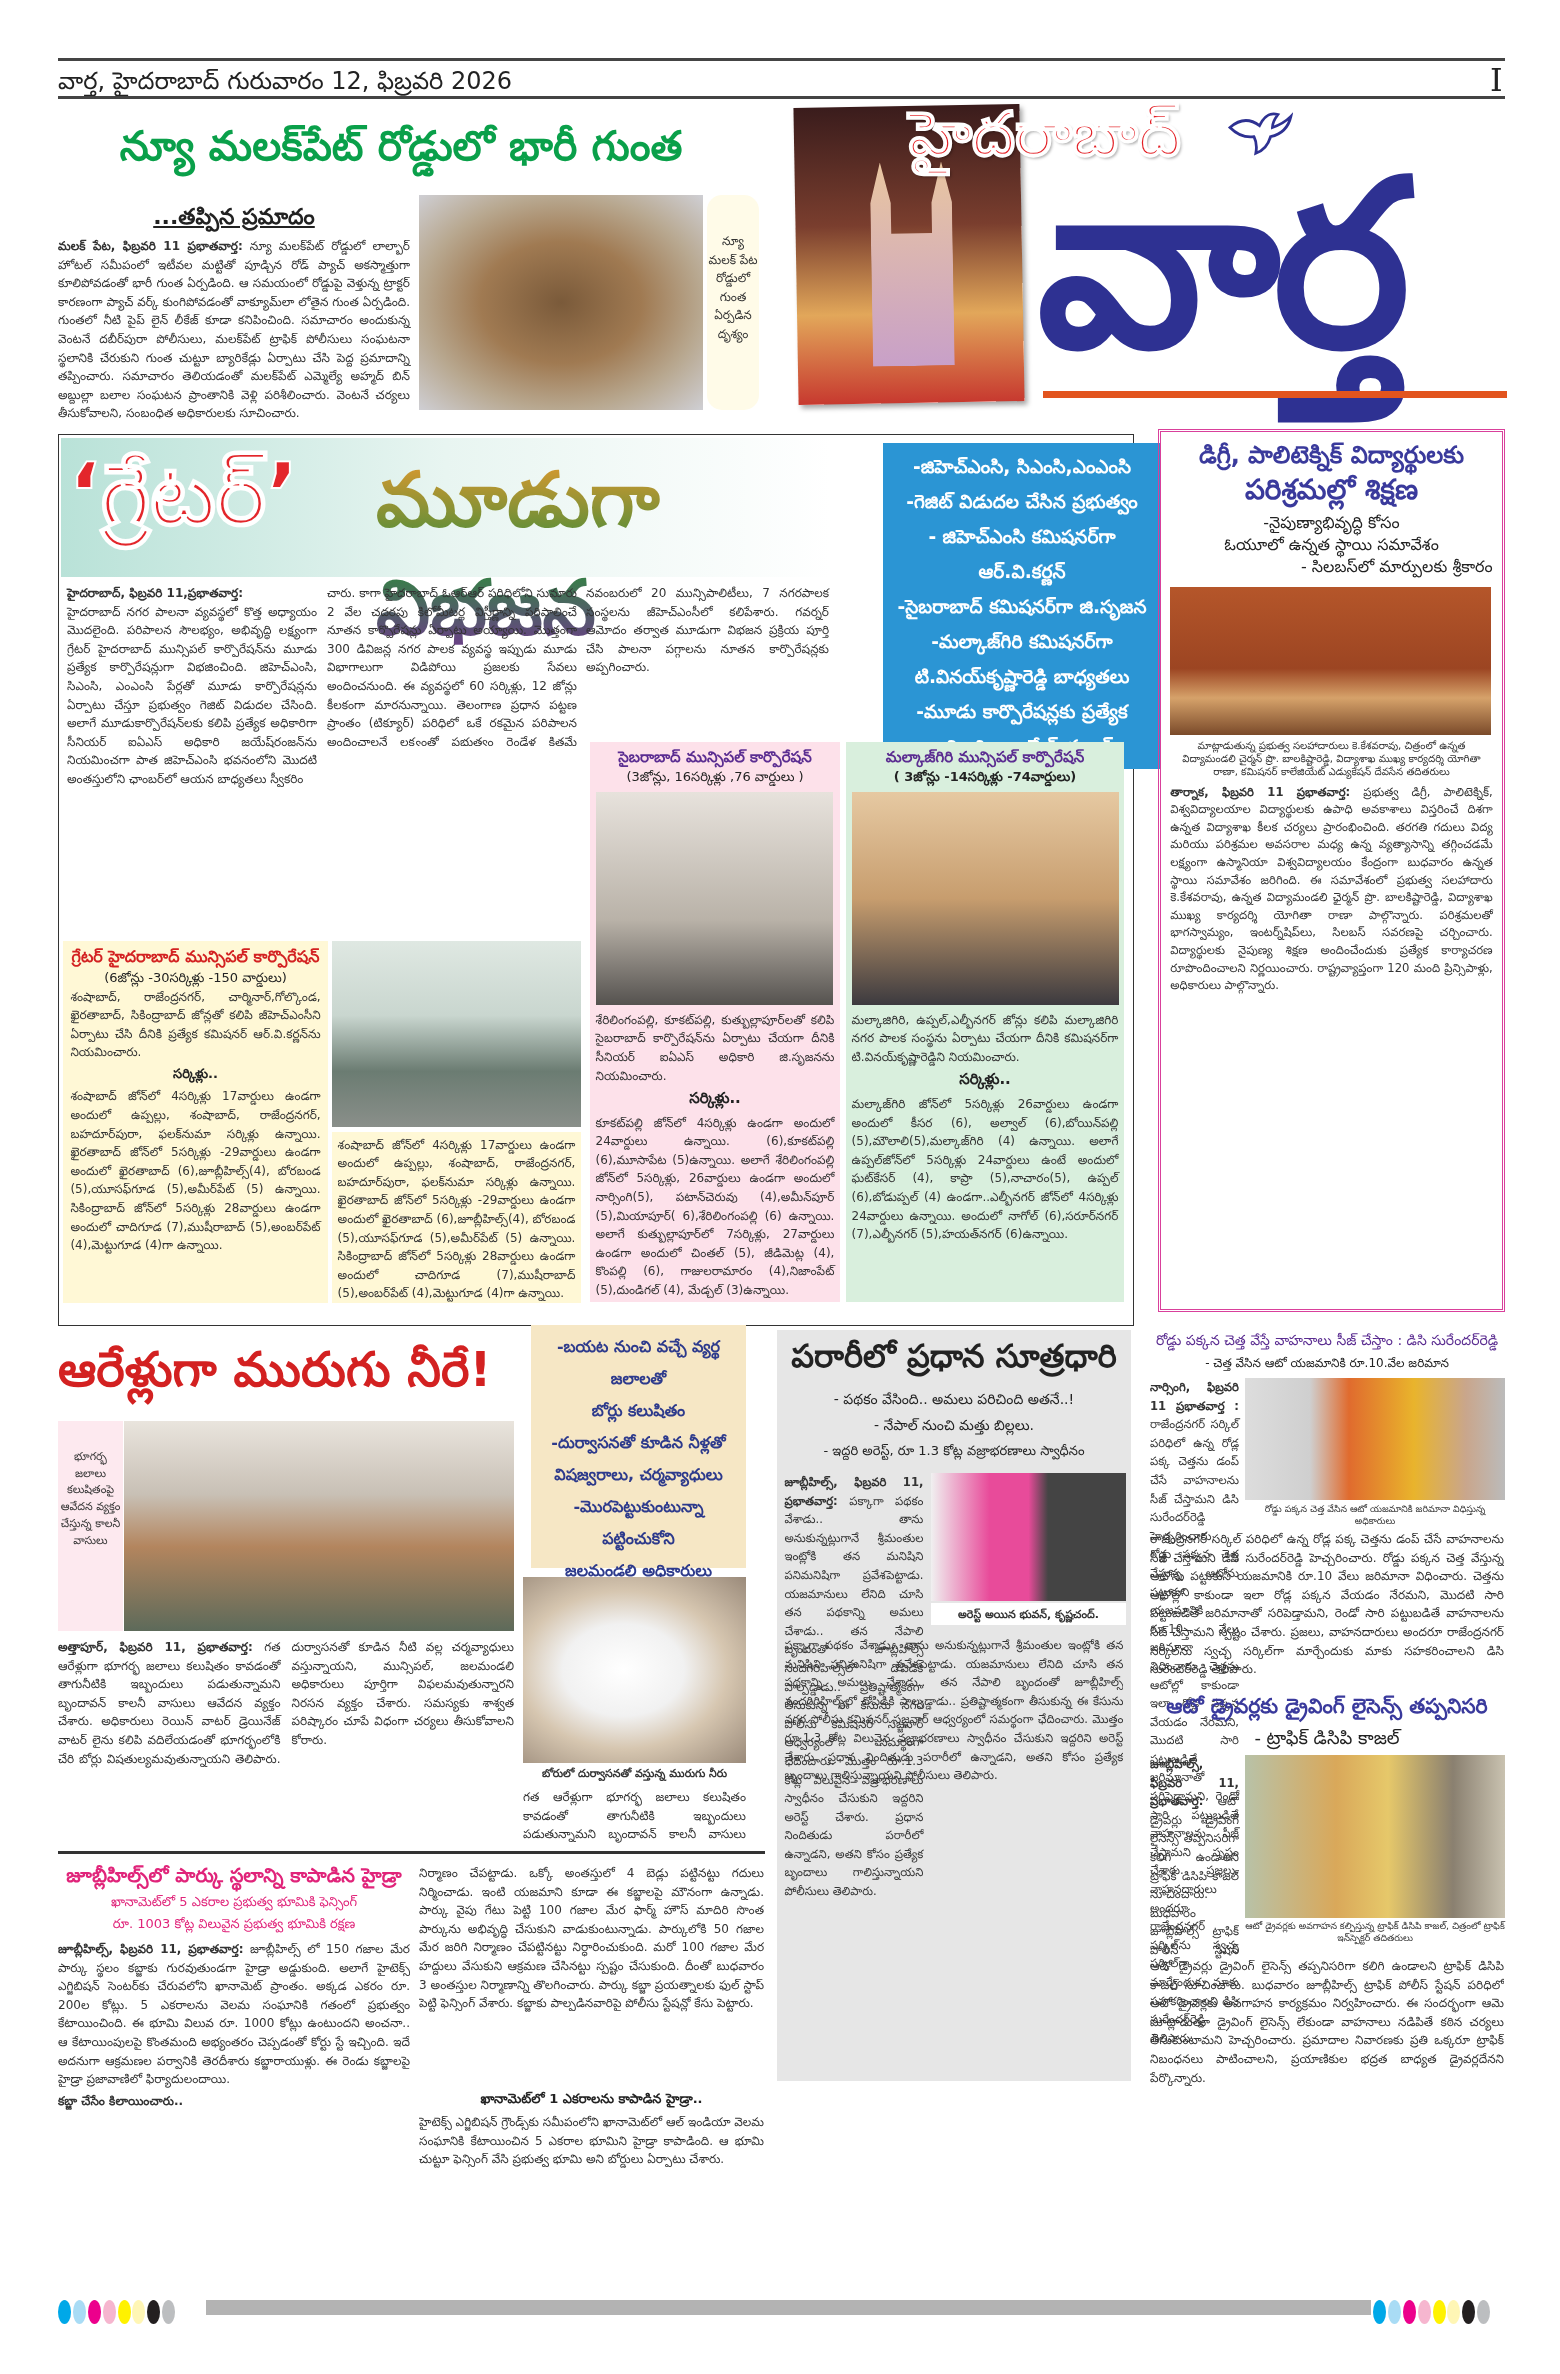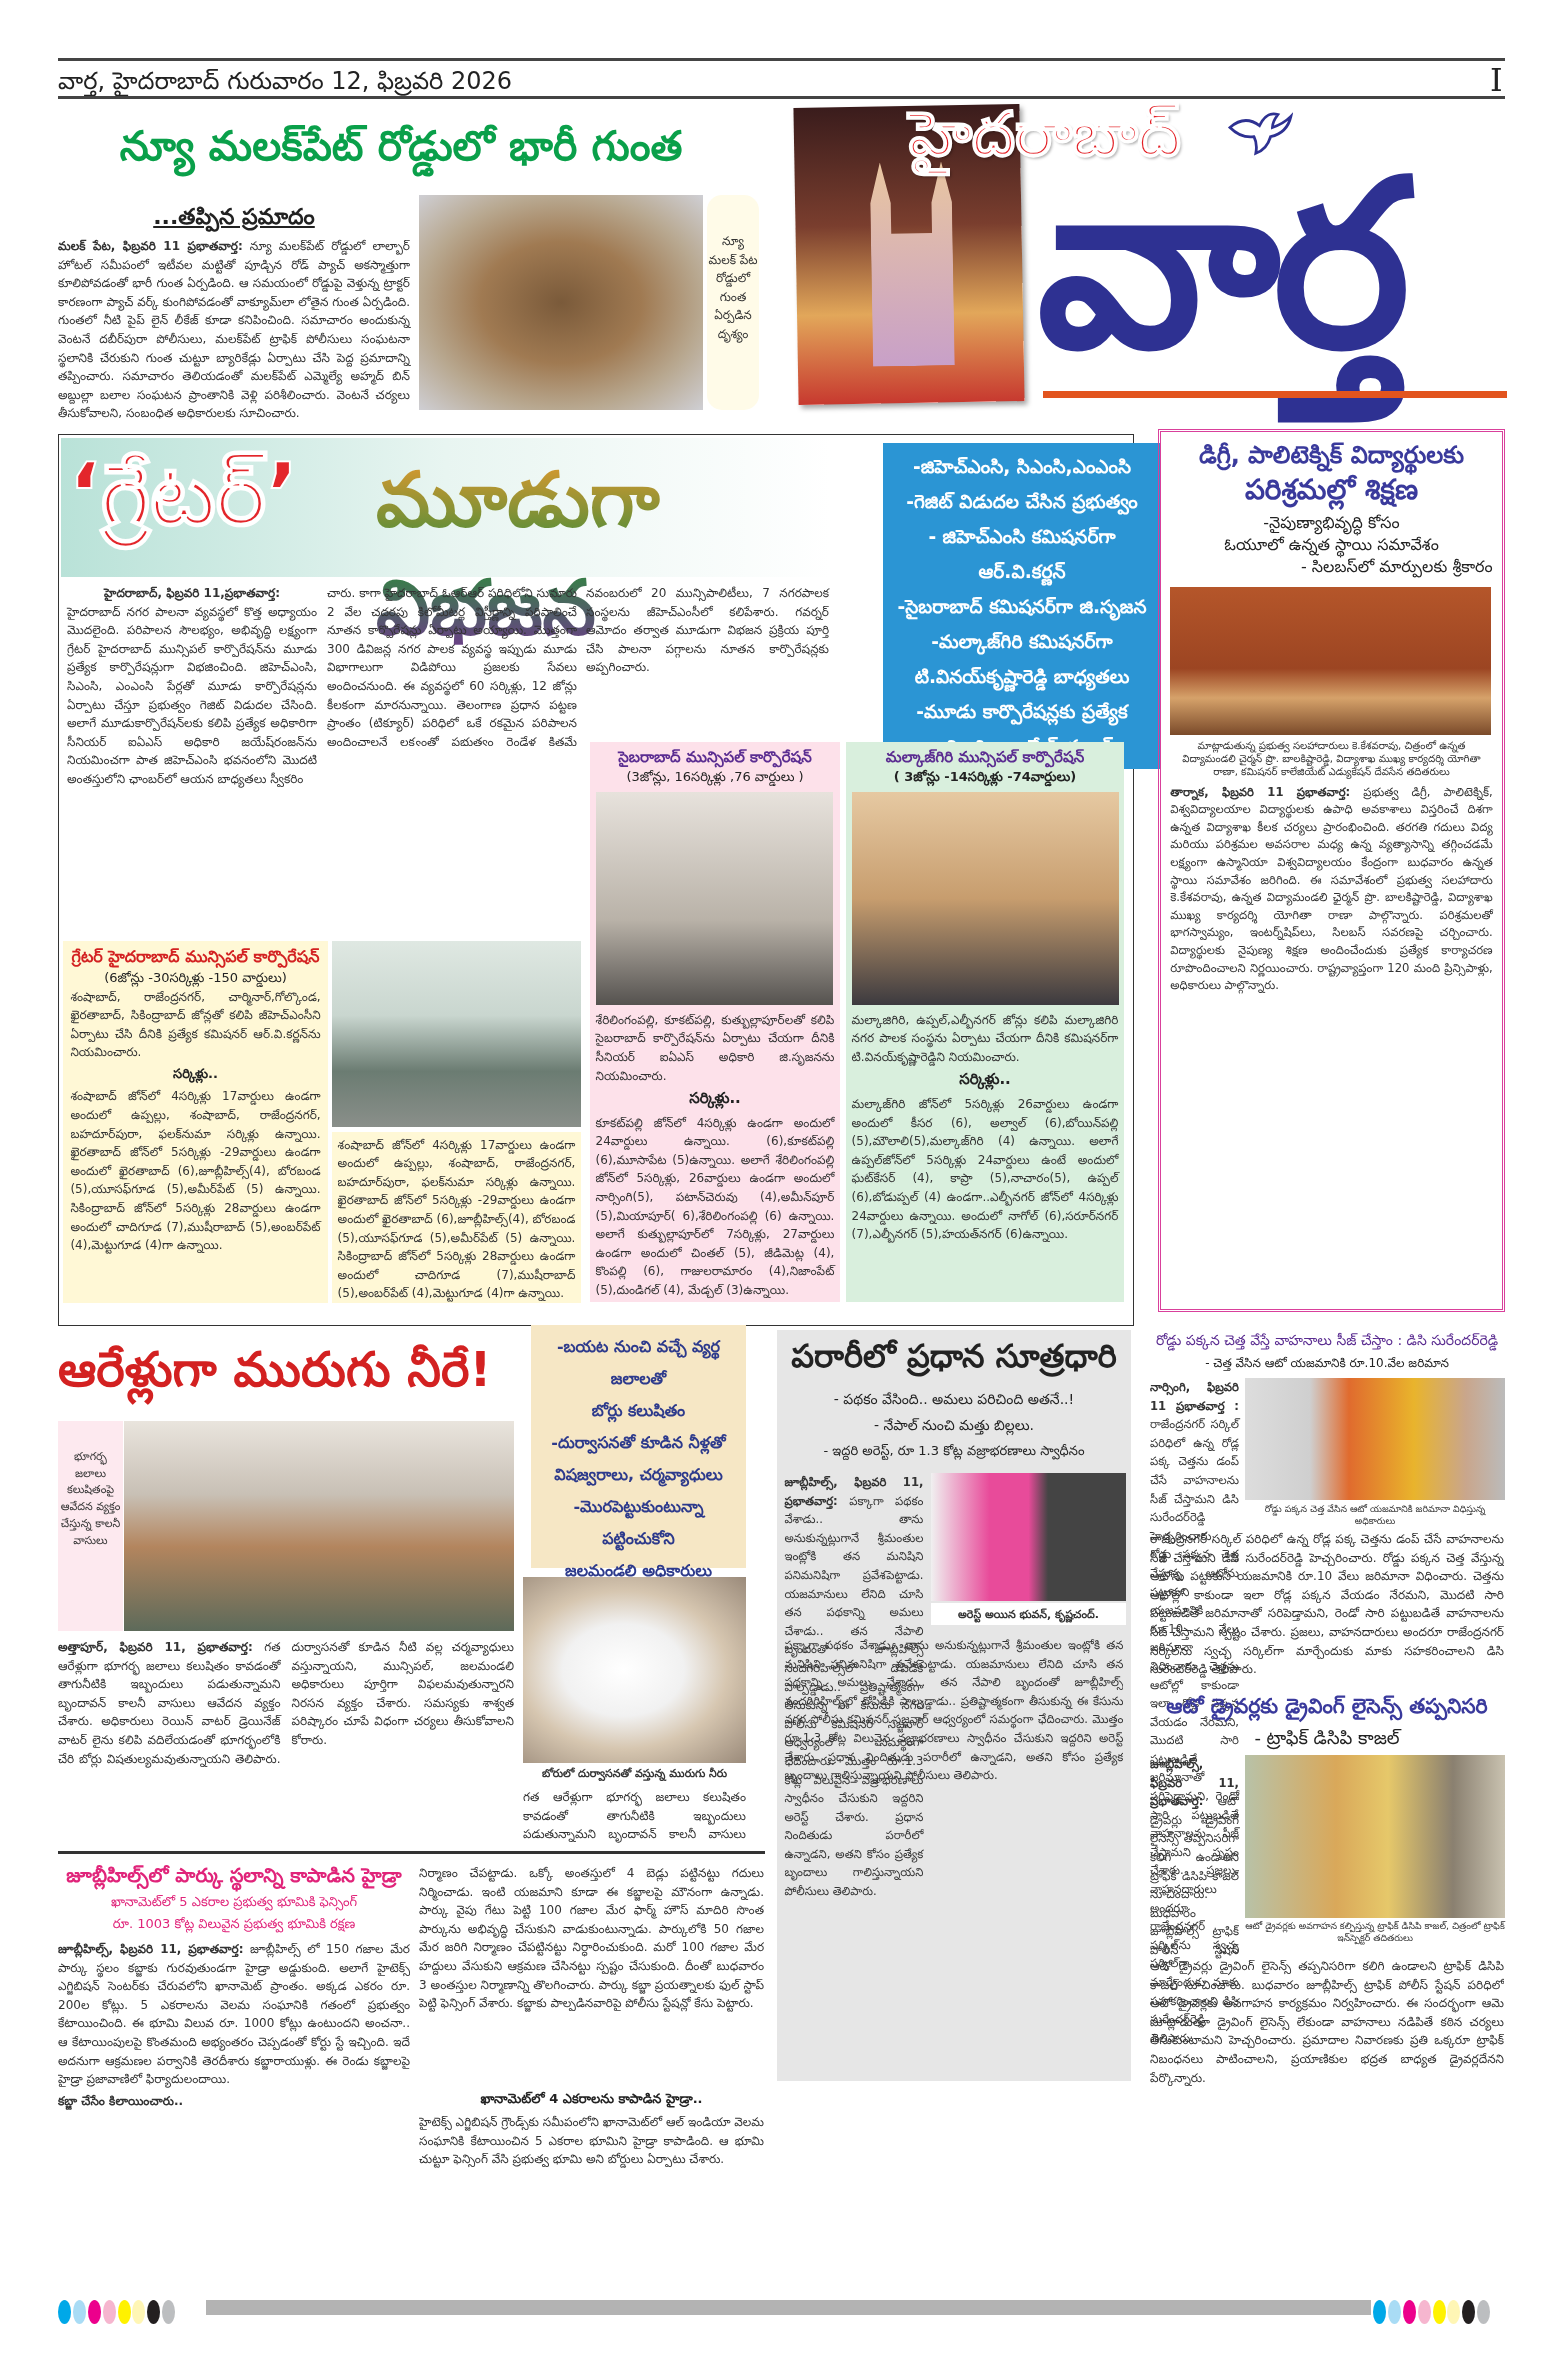--- a/index.html
+++ b/index.html
@@ -64,21 +64,21 @@
   <div>- జిహెచ్ఎంసి కమిషనర్‌గా</div>
   <div>ఆర్.వి.కర్ణన్</div>
   <div>-సైబరాబాద్ కమిషనర్‌గా జి.సృజన</div>
   <div>-మల్కాజ్‌గిరి కమిషనర్‌గా</div>
   <div>టి.వినయ్‌కృష్ణారెడ్డి బాధ్యతలు</div>
   <div>-మూడు కార్పొరేషన్లకు ప్రత్యేక</div>
   <div>అధికారిగా జయేష్ రంజన్</div>
 </div>
 
 <div class="abs body-text" style="left:67px; top:584px; width:250px;">
-  <div style="text-align:center; font-weight:bold;">హైదరాబాద్, ఫిబ్రవరి 11,ప్రభాతవార్త:</div>
+  <div style="font-weight:bold;">హైదరాబాద్, ఫిబ్రవరి 11,ప్రభాతవార్త:</div>
   <div>హైదరాబాద్ నగర పాలనా వ్యవస్థలో కొత్త అధ్యాయం మొదలైంది. పరిపాలన సౌలభ్యం, అభివృద్ధి లక్ష్యంగా గ్రేటర్ హైదరాబాద్ మున్సిపల్ కార్పొరేషన్‌ను మూడు ప్రత్యేక కార్పొరేషన్లుగా విభజించింది. జిహెచ్ఎంసి, సిఎంసి, ఎంఎంసి పేర్లతో మూడు కార్పొరేషన్లను ఏర్పాటు చేస్తూ ప్రభుత్వం గెజిట్ విడుదల చేసింది. అలాగే మూడుకార్పొరేషన్‌లకు కలిపి ప్రత్యేక అధికారిగా సీనియర్ ఐఏఎస్ అధికారి జయేష్‌రంజన్‌ను నియమించగా పాత జిహెచ్ఎంసి భవనంలోని మొదటి అంతస్తులోని ఛాంబర్‌లో ఆయన బాధ్యతలు స్వీకరిం</div>
 </div>
 <div class="abs body-text" style="left:327px; top:584px; width:250px; height:162px; overflow:hidden;">చారు. కాగా హైదరాబాద్ ఓఆర్ఆర్ పరిధిలోని సుమారు 2 వేల చదరపు కిలోమీటర్ల విస్తీర్ణాన్ని పరిపాలించే నూతన కార్పొరేషన్లు ఏర్పాటు అయ్యాయి. మొత్తంగా 300 డివిజన్ల నగర పాలక వ్యవస్థ ఇప్పుడు మూడు విభాగాలుగా విడిపోయి ప్రజలకు సేవలు అందించనుంది. ఈ వ్యవస్థలో 60 సర్కిళ్లు, 12 జోన్లు కీలకంగా మారనున్నాయి. తెలంగాణ ప్రధాన పట్టణ ప్రాంతం (టిక్యూర్) పరిధిలో ఒకే రకమైన పరిపాలన అందించాలనే లక్ష్యంతో ప్రభుత్వం రెండేళ్ల క్రితమే కసరత్తు ప్రారంభించింది. 2024 సెప్టెంబర్‌లో 51 శివారు గ్రామాలను మున్సిపాలిటీల్లో విలీనం చేసింది.</div>
 <div class="abs body-text" style="left:586px; top:584px; width:243px;">నవంబరులో 20 మున్సిపాలిటీలు, 7 నగరపాలక సంస్థలను జీహెచ్ఎంసీలో కలిపేశారు. గవర్నర్ ఆమోదం తర్వాత మూడుగా విభజన ప్రక్రియ పూర్తి చేసి పాలనా పగ్గాలను నూతన కార్పొరేషన్లకు అప్పగించారు.</div>
 
 <div class="abs yellow-panel" style="left:63px; top:941px; width:265px; height:362px; padding:5.6px 7.4px;">
   <div class="sec-head-red" style="font-size:16px; text-align:center;">గ్రేటర్ హైదరాబాద్ మున్సిపల్ కార్పొరేషన్</div>
   <div style="font-size:13px; text-align:center;">(6జోన్లు -30సర్కిళ్లు -150 వార్డులు)</div>
   <div class="body-text">శంషాబాద్, రాజేంద్రనగర్, చార్మినార్,గోల్కొండ, ఖైరతాబాద్, సికింద్రాబాద్ జోన్లతో కలిపి జీహెచ్ఎంసీని ఏర్పాటు చేసి దీనికి ప్రత్యేక కమిషనర్ ఆర్.వి.కర్ణన్‌ను నియమించారు.</div>
   <div style="font-weight:bold; text-align:center; font-size:13px; margin:3.7px 0;">సర్కిళ్లు..</div>
@@ -177,21 +177,21 @@
 <div class="abs" style="left:58px; top:1851px; width:707px; height:2.8px; background:#333;"></div>
 <div class="abs sec-head-pink" style="left:58px; top:1864px; width:352px; font-size:19.5px; text-align:center;">జూబ్లీహిల్స్‌లో పార్కు స్థలాన్ని కాపాడిన హైడ్రా</div>
 <div class="abs" style="left:58px; top:1894px; width:352px; font-size:13px; text-align:center; color:#e0247a;">ఖానామెట్‌లో 5 ఎకరాల ప్రభుత్వ భూమికి ఫెన్సింగ్</div>
 <div class="abs" style="left:58px; top:1916px; width:352px; font-size:13px; text-align:center; color:#e0247a;">రూ. 1003 కోట్ల విలువైన ప్రభుత్వ భూమికి రక్షణ</div>
 <div class="abs body-text" style="left:58px; top:1940px; width:352px; height:352px; overflow:hidden;">
   <b>జూబ్లీహిల్స్, ఫిబ్రవరి 11, ప్రభాతవార్త:</b>
   <span>జూబ్లీహిల్స్ లో 150 గజాల మేర పార్కు స్థలం కబ్జాకు గురవుతుండగా హైడ్రా అడ్డుకుంది. అలాగే హైటెక్స్ ఎగ్జిబిషన్ సెంటర్‌కు చేరువలోని ఖానామెట్ ప్రాంతం. అక్కడ ఎకరం రూ. 200ల కోట్లు. 5 ఎకరాలను వెలమ సంఘానికి గతంలో ప్రభుత్వం కేటాయించింది. ఈ భూమి విలువ రూ. 1000 కోట్లు ఉంటుందని అంచనా.. ఆ కేటాయింపులపై కొంతమంది అభ్యంతరం చెప్పడంతో కోర్టు స్టే ఇచ్చింది. ఇదే అదనుగా ఆక్రమణల పర్వానికి తెరదీశారు కబ్జారాయుళ్లు. ఈ రెండు కబ్జాలపై హైడ్రా ప్రజావాణిలో ఫిర్యాదులందాయి.</span>
   <div style="font-weight:bold; margin-top:3.7px;">కబ్జా చేసేం కిలాయించారు..</div>
 </div>
 <div class="abs body-text" style="left:419px; top:1864px; width:345px; height:223px; overflow:hidden;">నిర్మాణం చేపట్టాడు. ఒక్కో అంతస్తులో 4 బెడ్లు పట్టినట్టు గదులు నిర్మించాడు. ఇంటి యజమాని కూడా ఈ కబ్జాలపై మౌనంగా ఉన్నాడు. పార్కు వైపు గేటు పెట్టి 100 గజాల మేర ఫార్మ్ హౌస్ మాదిరి సొంత పార్కును అభివృద్ధి చేసుకుని వాడుకుంటున్నాడు. పార్కులోకి 50 గజాల మేర జరిగి నిర్మాణం చేపట్టినట్టు నిర్ధారించుకుంది. మరో 100 గజాల మేర హద్దులు వేసుకుని ఆక్రమణ చేసినట్టు స్పష్టం చేసుకుంది. దీంతో బుధవారం 3 అంతస్తుల నిర్మాణాన్ని తొలగించారు. పార్కు కబ్జా ప్రయత్నాలకు ఫుల్ స్టాప్ పెట్టి ఫెన్సింగ్ వేశారు. కబ్జాకు పాల్పడినవారిపై పోలీసు స్టేషన్లో కేసు పెట్టారు.</div>
-<div class="abs" style="left:419px; top:2091px; width:345px; font-size:13px; font-weight:bold; text-align:center;">ఖానామెట్‌లో 4 ఎకరాలను కాపాడిన హైడ్రా..</div>
+<div class="abs" style="left:419px; top:2091px; width:345px; font-size:13px; font-weight:bold; text-align:center;">ఖానామెట్‌లో 1 ఎకరాలను కాపాడిన హైడ్రా..</div>
 <div class="abs body-text" style="left:419px; top:2113px; width:345px; height:176px; overflow:hidden;">హైటెక్స్ ఎగ్జిబిషన్ గ్రౌండ్స్‌కు సమీపంలోని ఖానామెట్‌లో ఆల్ ఇండియా వెలమ సంఘానికి కేటాయించిన 5 ఎకరాల భూమిని హైడ్రా కాపాడింది. ఆ భూమి చుట్టూ ఫెన్సింగ్ వేసి ప్రభుత్వ భూమి అని బోర్డులు ఏర్పాటు చేశారు.</div>
 
 <div class="abs" style="left:58px; top:2300px; width:148px; height:26px;">
   <span class="dot" style="background:#00a8e8;" title="#00a8e8"></span><span class="dot" style="background:#a9dcf5;"></span><span class="dot" style="background:#ec008c;"></span><span class="dot" style="background:#f6b6cf;"></span><span class="dot" style="background:#fff200;"></span><span class="dot" style="background:#fff6b5;"></span><span class="dot" style="background:#231f20;"></span><span class="dot" style="background:#bcbec0;"></span>
 </div>
 <div class="abs" style="left:206px; top:2300px; width:1165px; height:15px; background:#b3b3b3;"></div>
 <div class="abs" style="left:1373px; top:2300px; width:148px; height:26px;">
   <span class="dot" style="background:#00a8e8;"></span><span class="dot" style="background:#a9dcf5;"></span><span class="dot" style="background:#ec008c;"></span><span class="dot" style="background:#f6b6cf;"></span><span class="dot" style="background:#fff200;"></span><span class="dot" style="background:#fff6b5;"></span><span class="dot" style="background:#231f20;"></span><span class="dot" style="background:#bcbec0;"></span>
 </div>
 

